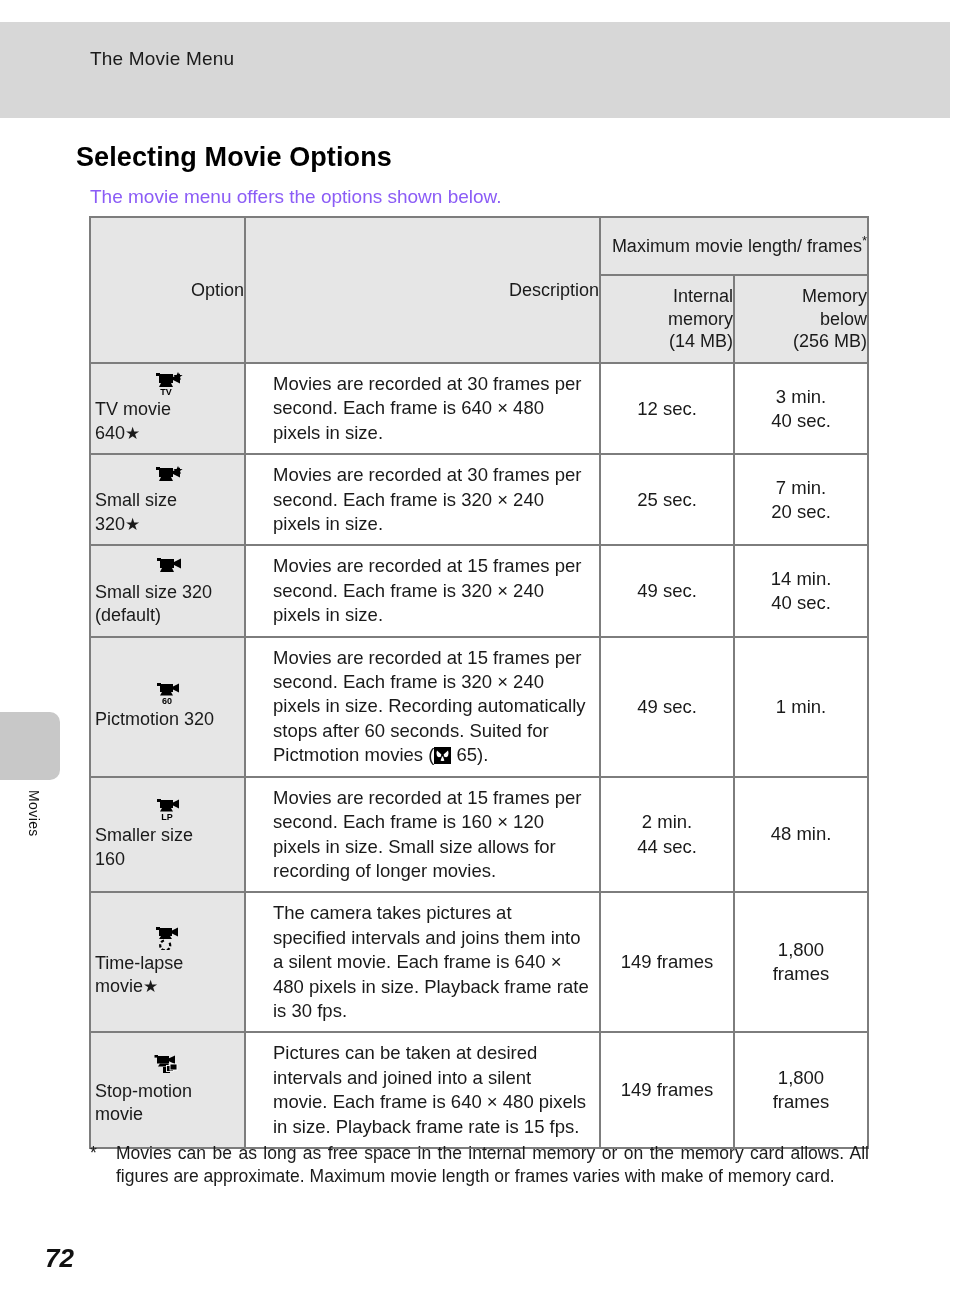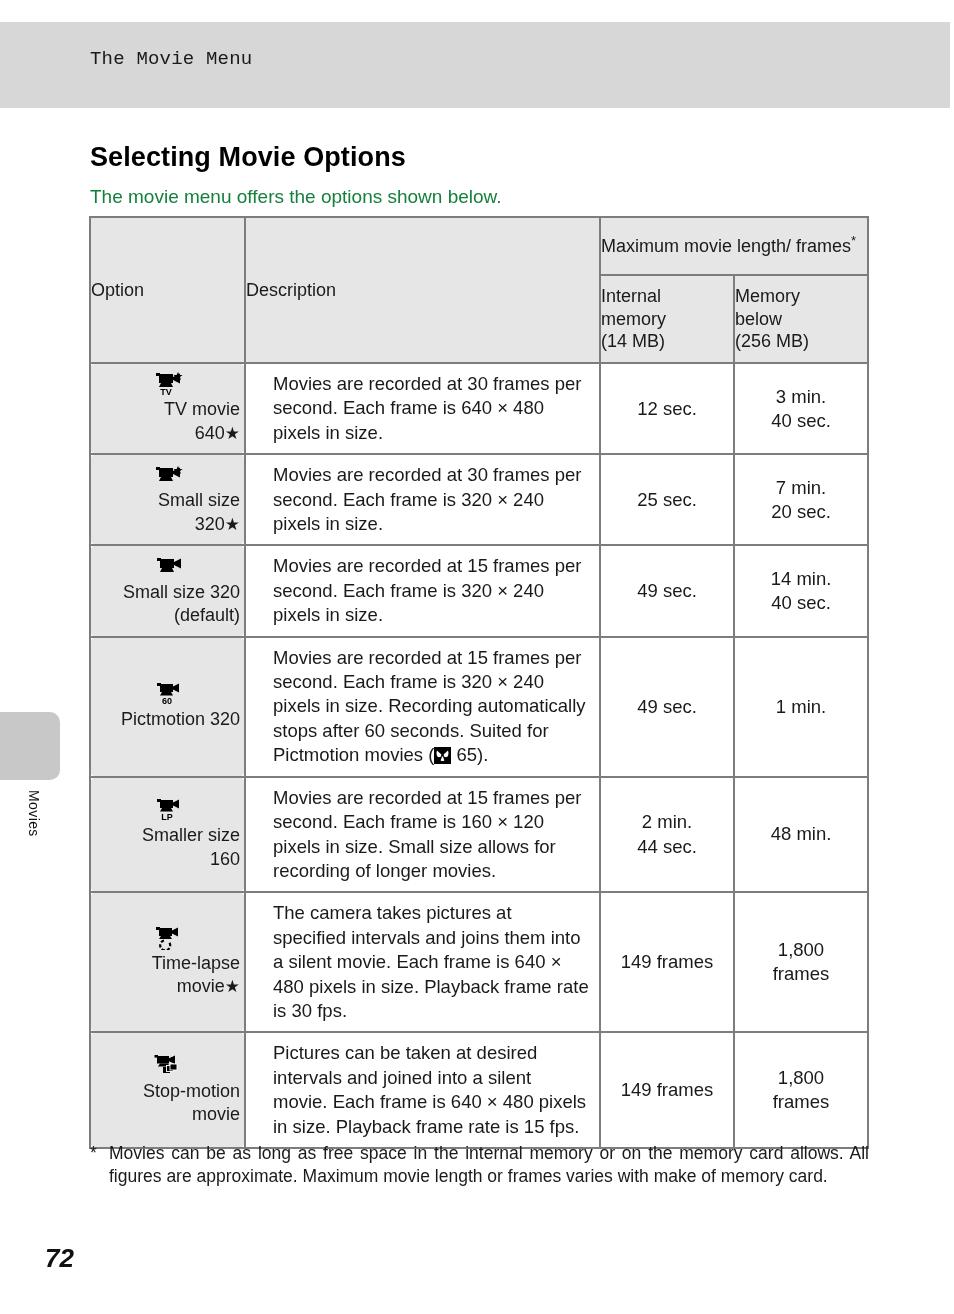--- a/index.html
+++ b/index.html
@@ -15,23 +15,22 @@
     color: #1a1a1a;
     overflow: hidden;
   }
 
   
   .running-header {
     position: absolute;
     left: 0;
     top: 22px;
     width: 950px;
-    height: 86px;
+    height: 96px;
     background: #d7d7d7;
-    font-family: Liberation Mono, monospace;
   }
   .running-header-text {
     position: absolute;
     left: 90px;
     top: 26px;
     font-size: 19px;
     letter-spacing: 0.2px;
     color: #1a1a1a;
   }
 
@@ -53,33 +52,33 @@
     font-size: 14px;
     color: #111;
     writing-mode: vertical-rl;
     text-orientation: mixed;
     letter-spacing: 0.4px;
   }
 
   
   .page-title {
     position: absolute;
-    left: 90px;
+    left: 76px;
     top: 124px;
     font-size: 27px;
     font-weight: bold;
     letter-spacing: 0.1px;
     color: #000;
   }
   .page-intro {
     position: absolute;
     left: 90px;
     top: 167px;
     font-size: 19px;
-    color: #15803d;
+    color: #8b5cf6;
   }
 
   
   .movie-table {
     position: absolute;
     left: 89px;
     top: 216px;
     width: 778px;
     border-collapse: collapse;
     table-layout: fixed;
@@ -90,41 +89,40 @@
     vertical-align: middle;
     font-weight: normal;
   }
   .col-option   { width: 155px; }
   .col-desc     { width: 355px; }
   .col-internal { width: 134px; }
   .col-card     { width: 134px; }
 
   .hdr {
     background: #e6e6e6;
-    text-align: left;
+    text-align: right;
     font-size: 18px;
     color: #1a1a1a;
     line-height: 1.25;
   }
   .hdr-tall { height: 142px; }
   .hdr-max  { height: 56px; padding: 4px 6px; }
   .hdr-sub  { height: 86px; padding: 4px 6px; }
   .hdr sup {
     font-size: 13px;
     vertical-align: super;
     line-height: 0;
   }
 
   td.opt-cell {
     background: #e6e6e6;
-    text-align: right;
+    text-align: left;
     font-size: 18px;
     line-height: 1.3;
     padding: 8px 4px;
-    border-radius: 7px;
   }
   td.desc-cell {
     background: #ffffff;
     text-align: left;
     font-size: 18.5px;
     line-height: 1.32;
     padding: 8px 10px 8px 27px;
   }
   td.num-cell {
     background: #ffffff;
@@ -166,21 +164,21 @@
     color: #1a1a1a;
     text-align: justify;
   }
   .footnote-mark {
     position: absolute;
     left: 0;
     top: 0;
     width: 16px;
   }
   .footnote-body {
-    margin-left: 19px;
+    margin-left: 26px;
     display: block;
   }
 
   
   .page-number {
     position: absolute;
     left: 45px;
     top: 1243px;
     font-size: 26px;
     font-style: italic;

